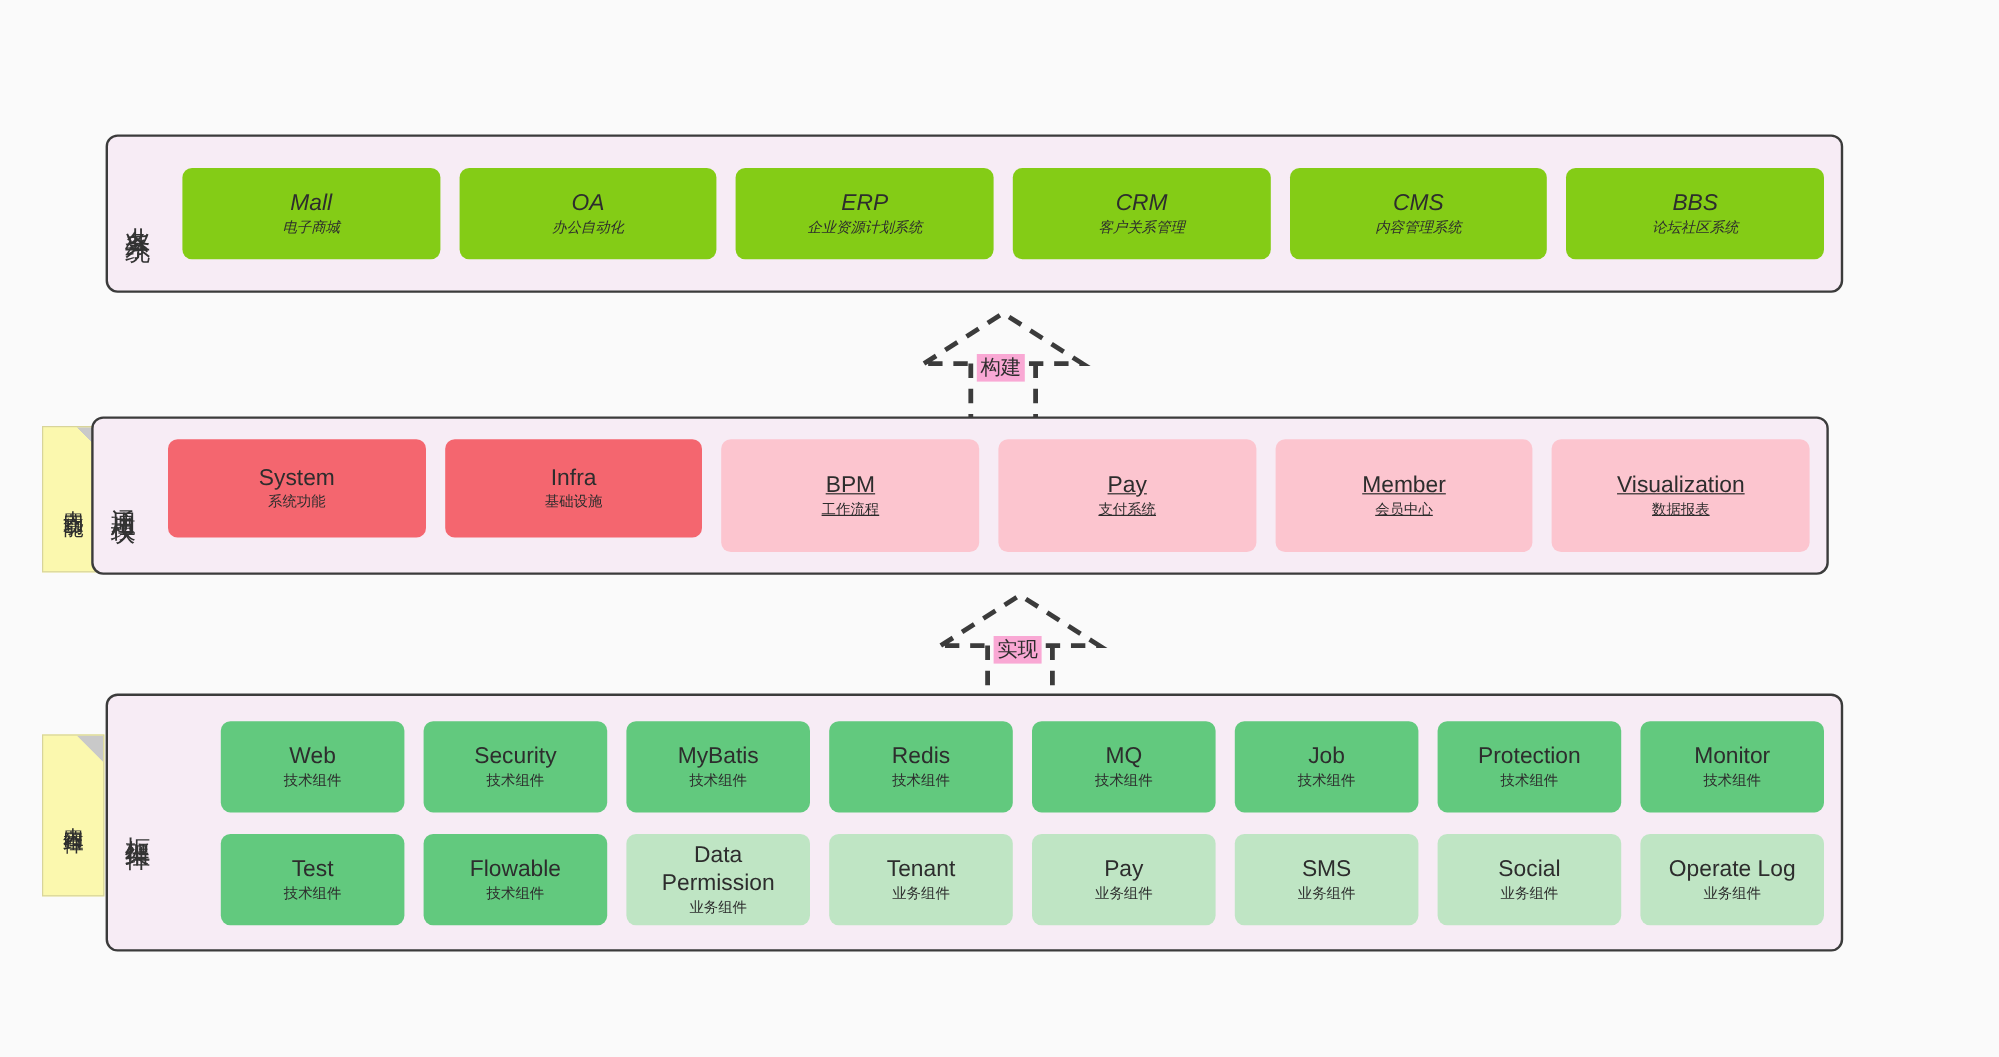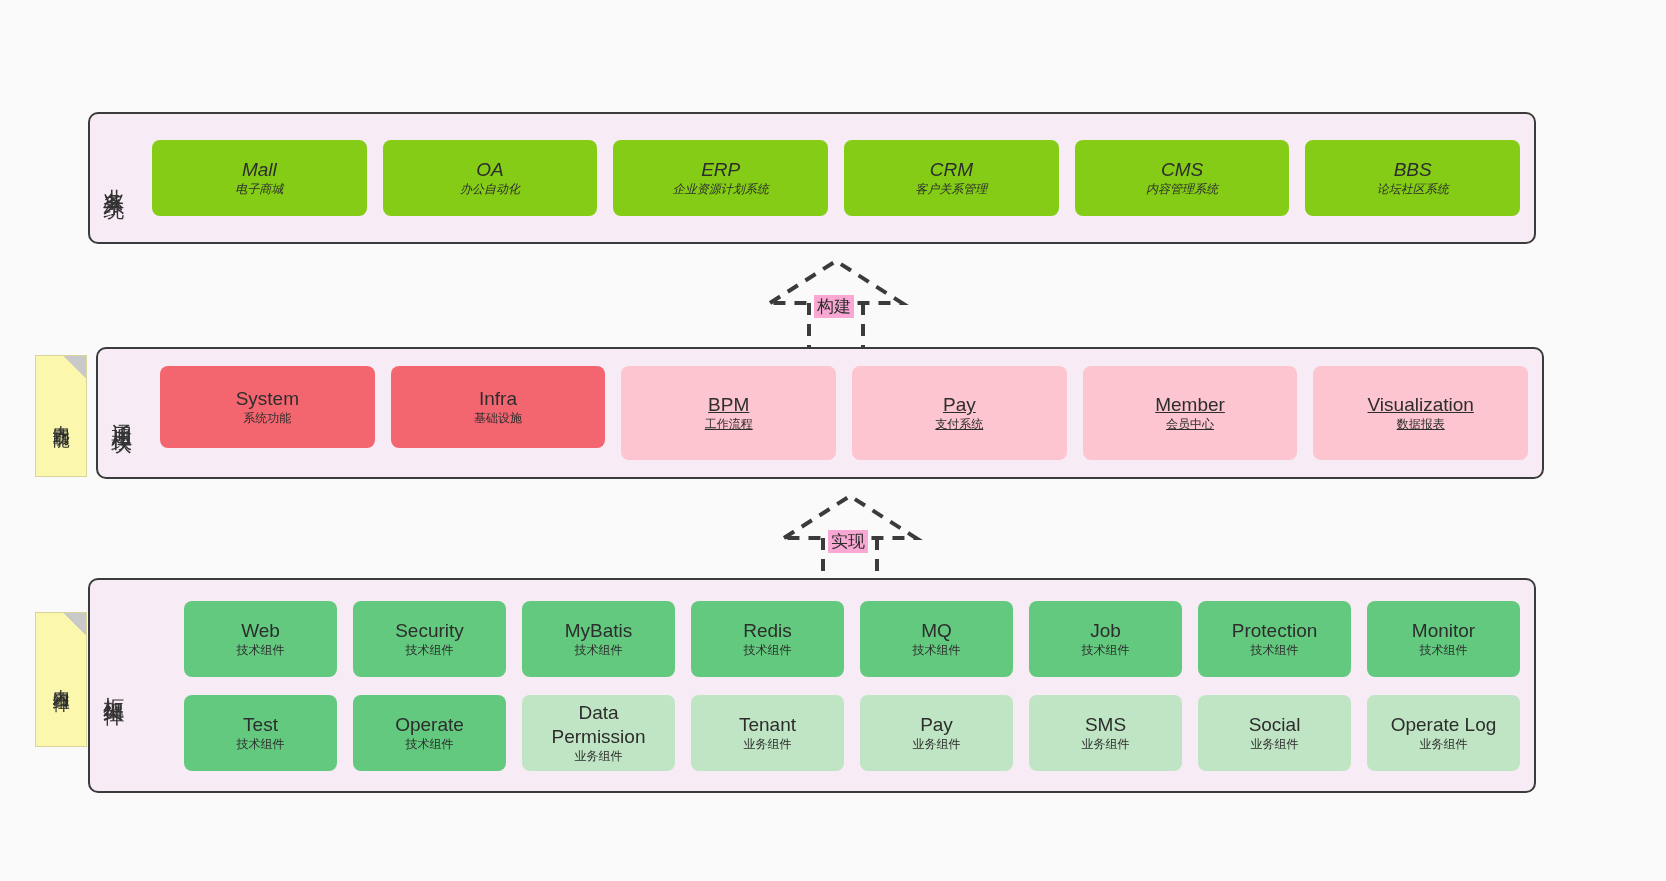--- a/index.html
+++ b/index.html
@@ -168,21 +168,21 @@
       <path d="M 57 48 L 57 96 M 111 48 L 111 96" fill="none" stroke="#3B3B3B" stroke-width="4" stroke-dasharray="12 9"></path>
     </svg>
     <span class="connector-label" style="left:62px; top:40px;">构建</span>
   </div>
 
   <div class="note" style="left:35px; top:355px; width:52px; height:122px;">
     <span class="note-text">内置功能</span>
     <span class="note-fold"></span>
   </div>
 
-  <div class="layer" style="left:96px; top:347px; width:1448px; height:132px;">
+  <div class="layer" style="left:76px; top:347px; width:1448px; height:132px;">
     <div class="layer-label">通用模块</div>
     <div class="layer-body">
       <div class="row">
         <div class="box red">
           <span class="b-title">System</span>
           <span class="b-sub">系统功能</span>
         </div>
         <div class="box red">
           <span class="b-title">Infra</span>
           <span class="b-sub">基础设施</span>
@@ -258,21 +258,21 @@
           <span class="b-sub">技术组件</span>
         </div>
       </div>
 
       <div class="row">
         <div class="box green">
           <span class="b-title">Test</span>
           <span class="b-sub">技术组件</span>
         </div>
         <div class="box green">
-          <span class="b-title">Operate</span>
+          <span class="b-title">Flowable</span>
           <span class="b-sub">技术组件</span>
         </div>
         <div class="box lightgreen">
           <span class="b-title" style="display:block; max-width:100px;">Data Permission</span>
           <span class="b-sub">业务组件</span>
         </div>
         <div class="box lightgreen">
           <span class="b-title">Tenant</span>
           <span class="b-sub">业务组件</span>
         </div>

